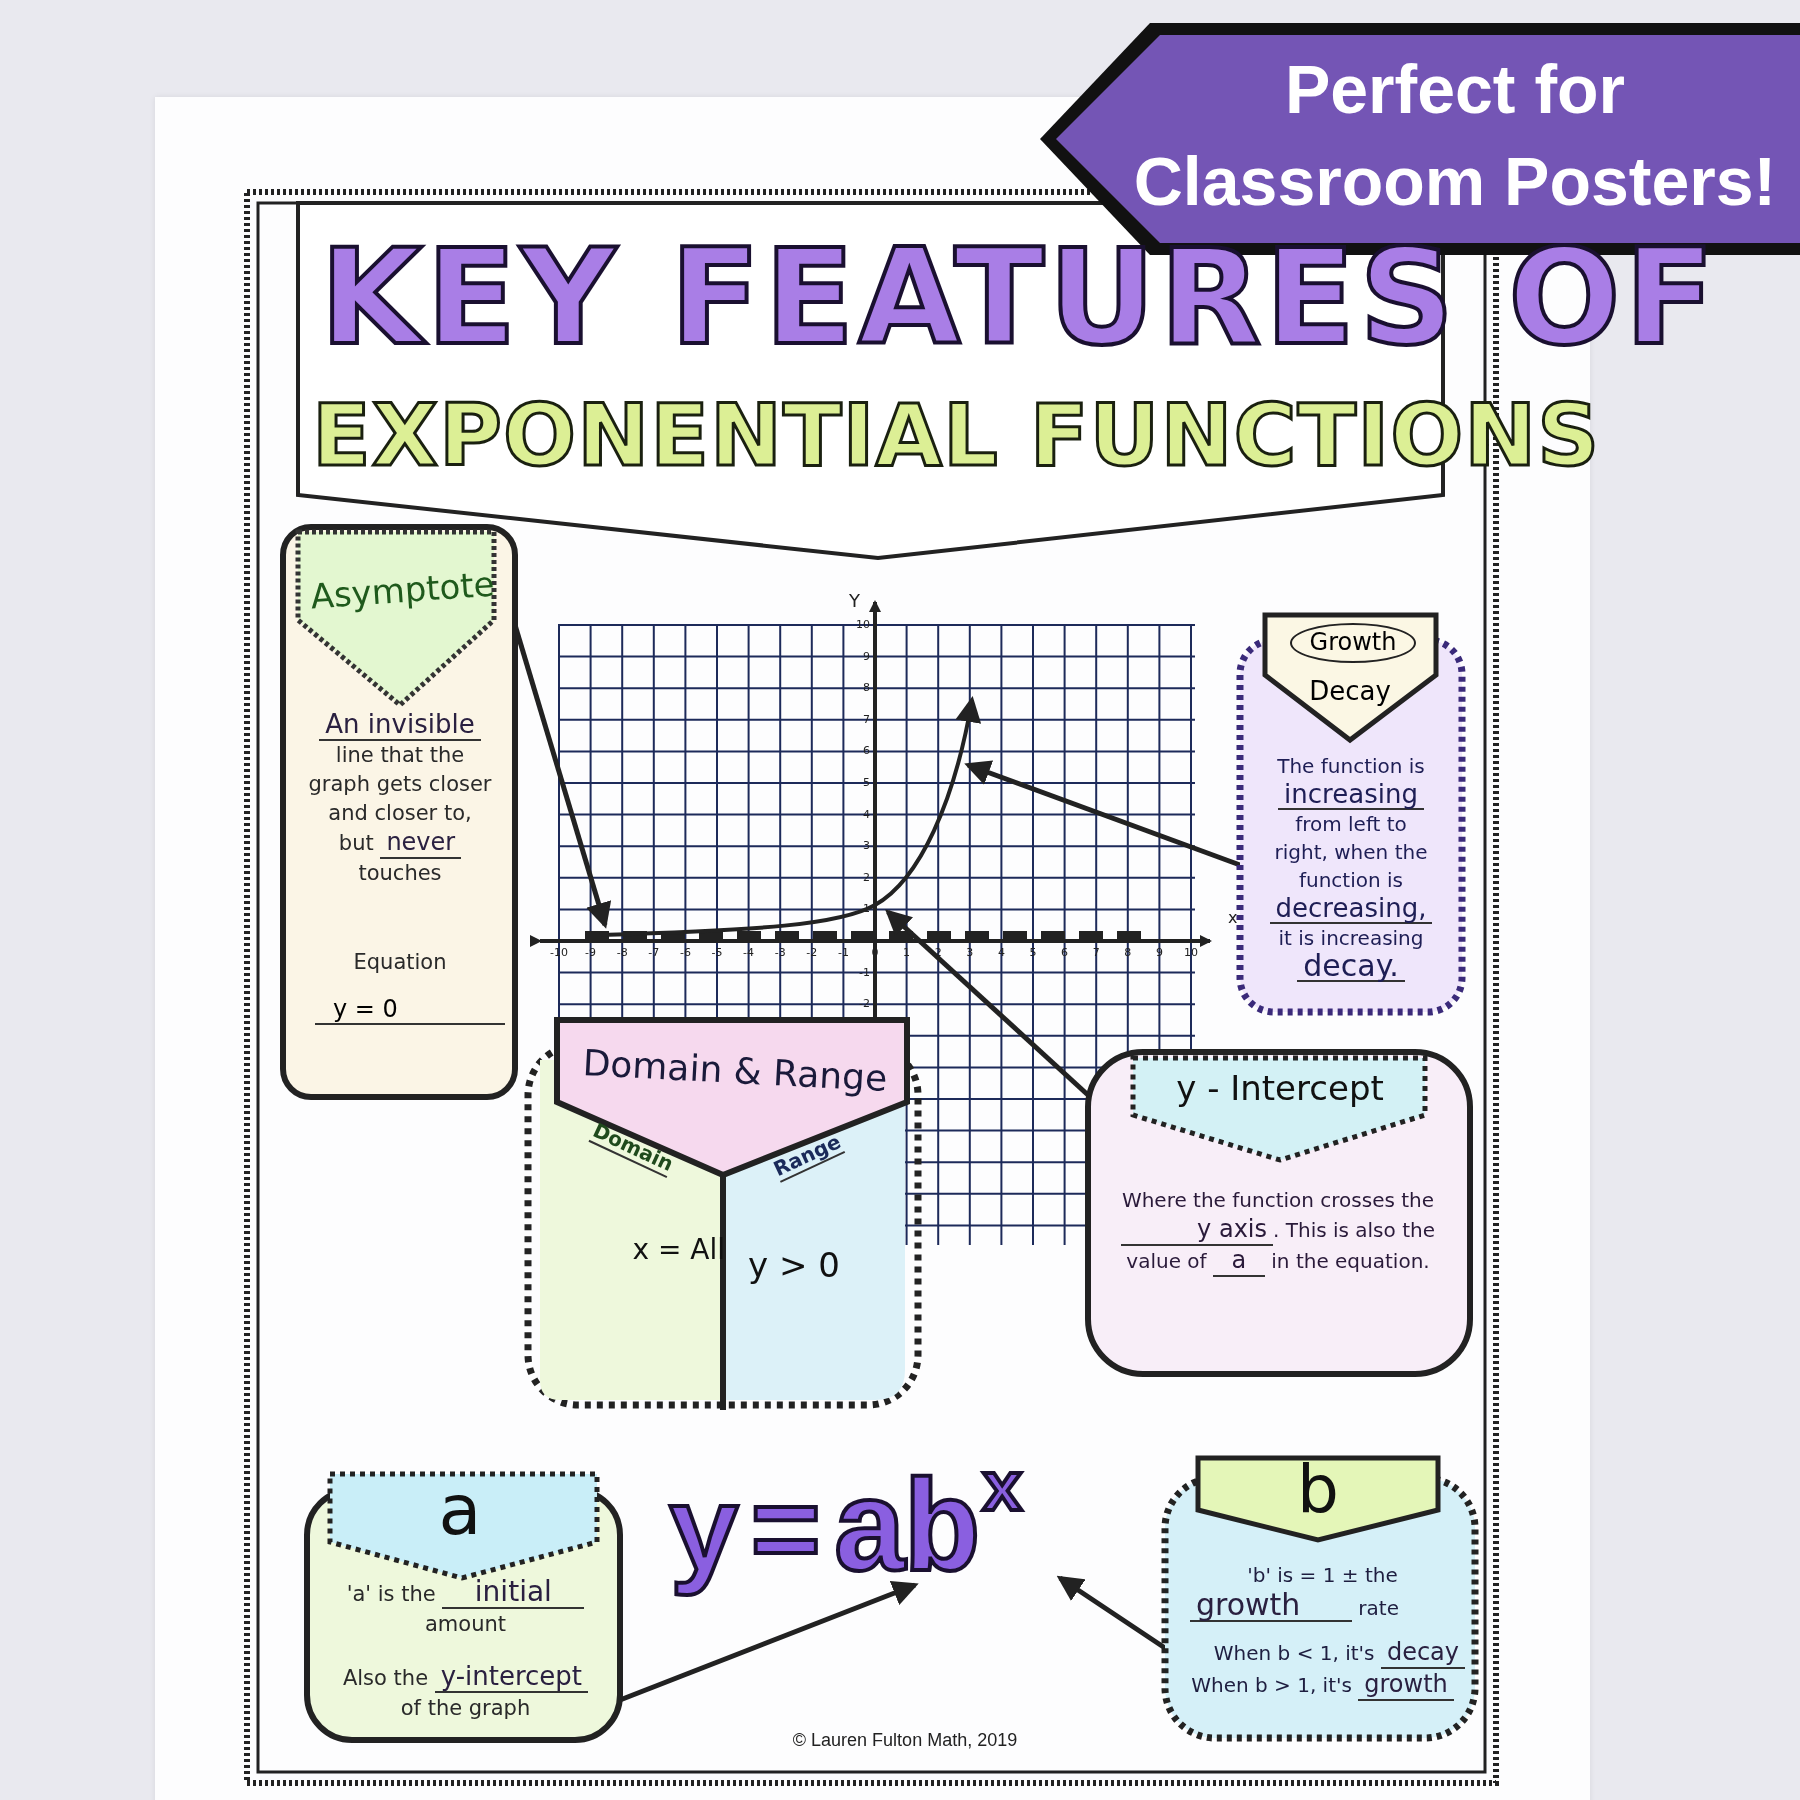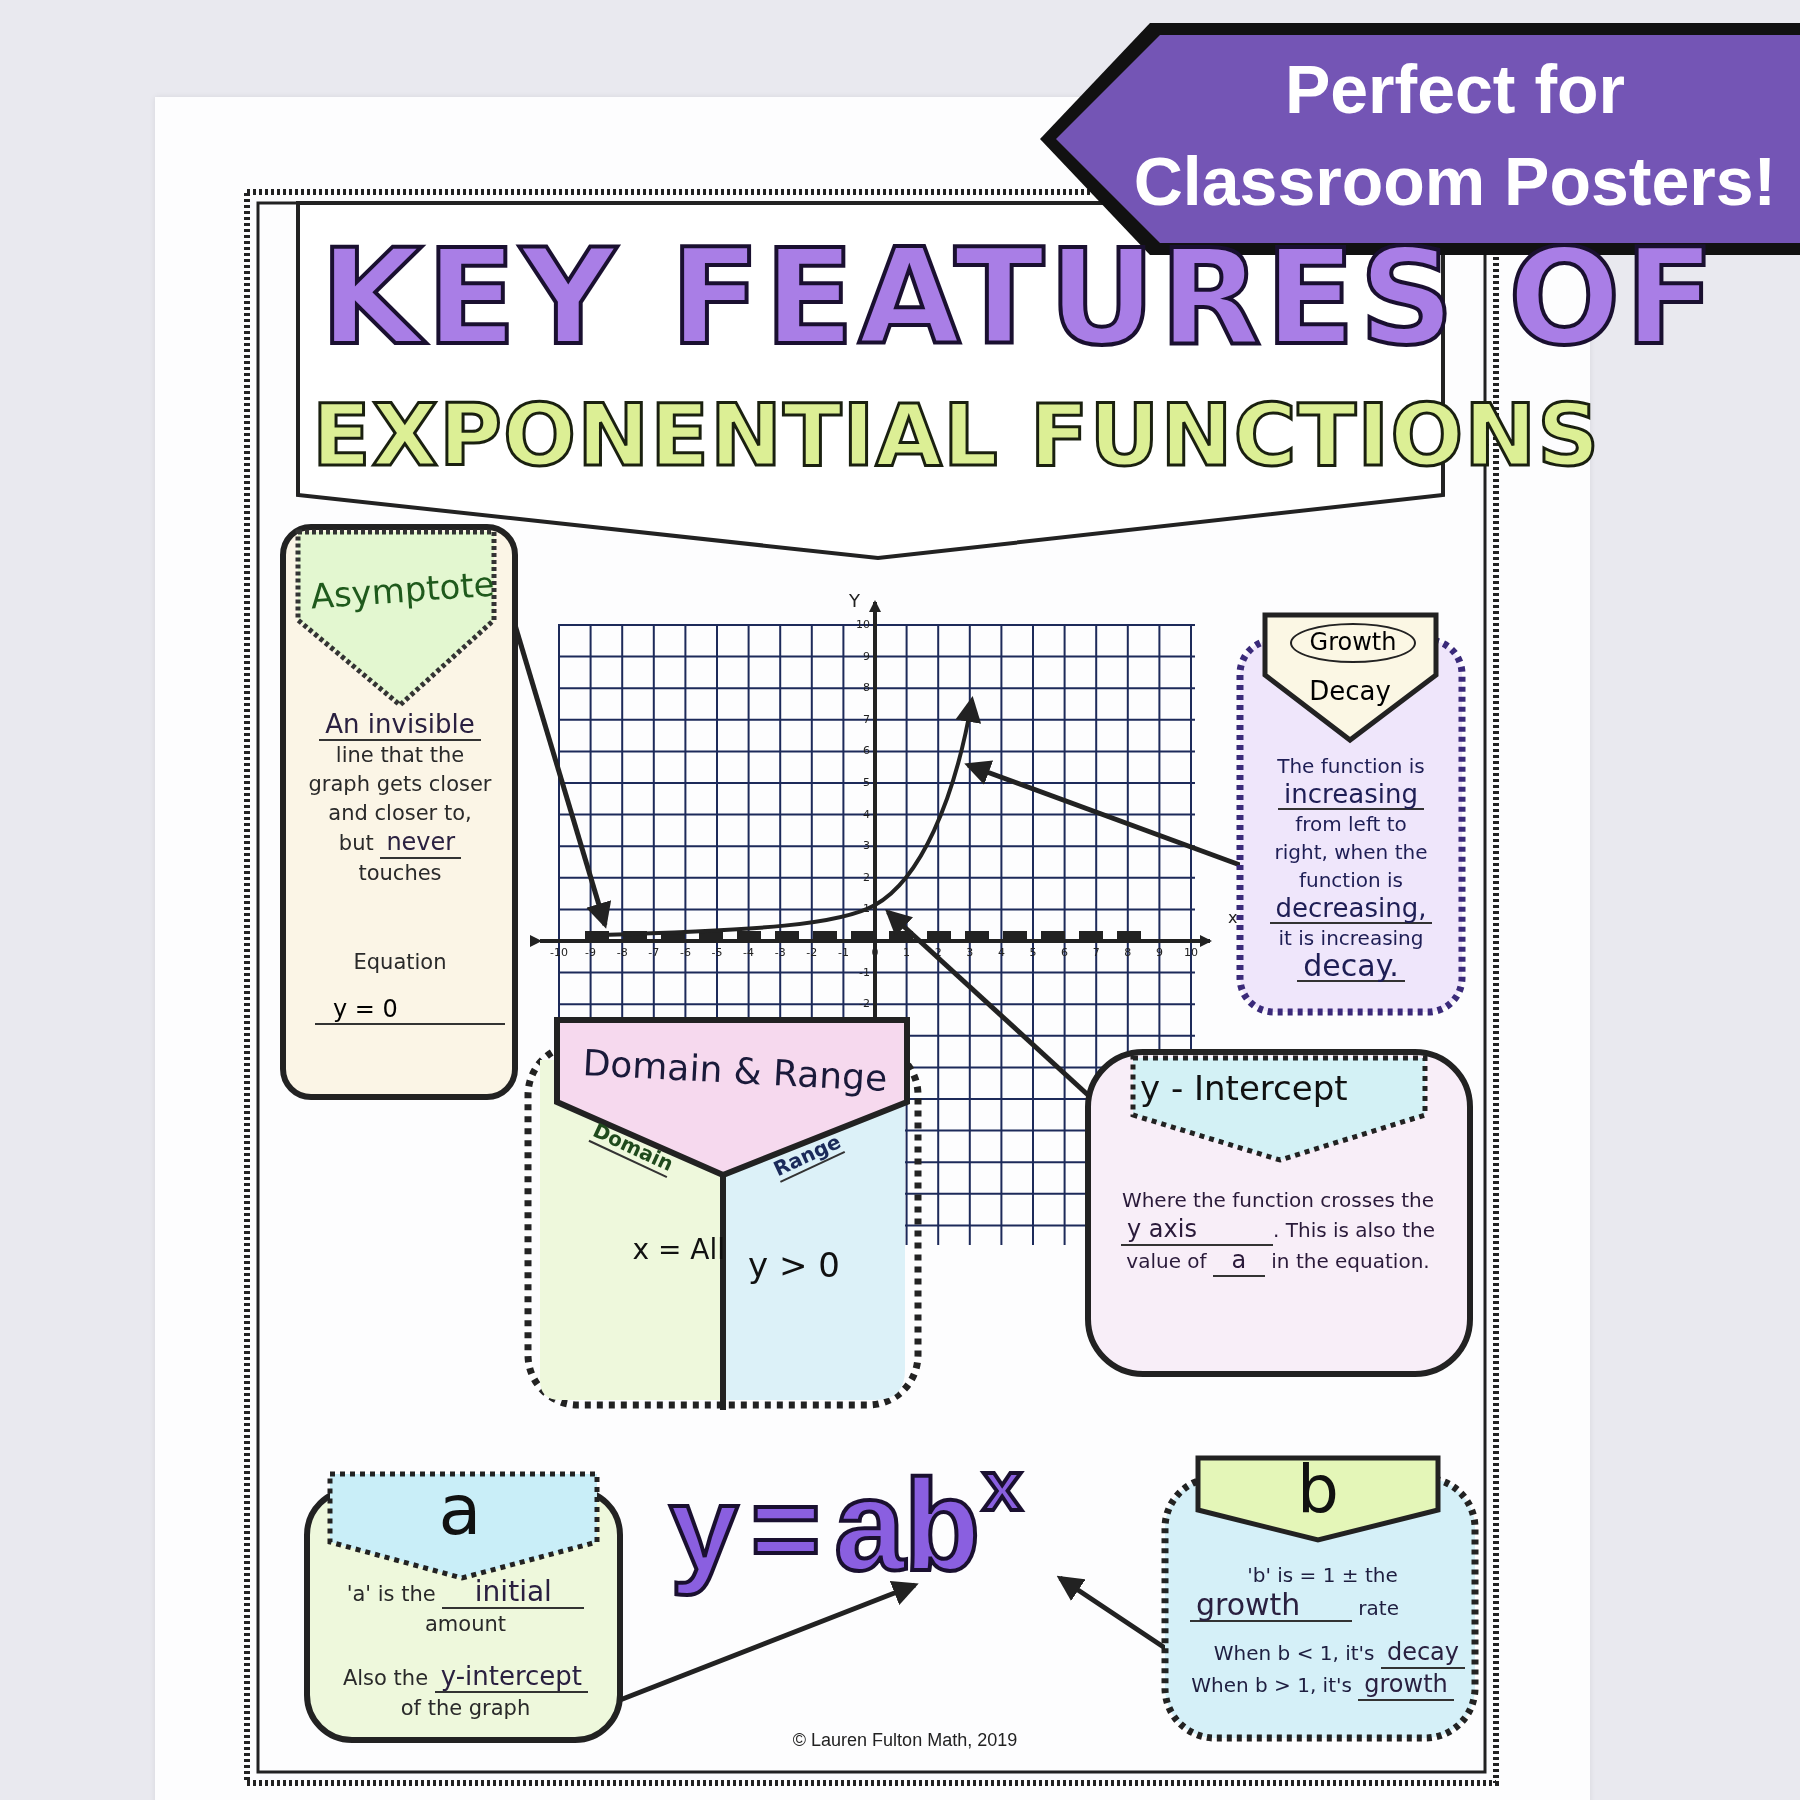--- a/index.html
+++ b/index.html
@@ -198,24 +198,24 @@
 </div>
 
 <div class="abs" style="left:570px;top:1050px;width:330px;text-align:center;font-size:36px;color:#1a1a3a;transform:rotate(3deg);">Domain &amp; Range</div>
 <div class="abs" style="left:590px;top:1135px;font-size:20px;font-weight:bold;color:#1f4a1c;transform:rotate(25deg);border-bottom:2px solid #333;">Domain</div>
 <div class="abs" style="left:772px;top:1143px;font-size:20px;font-weight:bold;color:#1a2a5a;transform:rotate(-25deg);border-bottom:2px solid #333;">Range</div>
 <div class="abs" style="left:555px;top:1228px;width:170px;font-size:28px;line-height:44px;color:#111;text-align:right;">
   <div style="padding-left:12px;">x = All</div>
 </div>
 <div class="abs" style="left:748px;top:1245px;font-size:34px;color:#111;">y &gt; 0</div>
 
-<div class="abs" style="left:1140px;top:1068px;width:280px;text-align:left;font-size:34px;color:#111;">y - Intercept</div>
+<div class="abs" style="left:1140px;top:1068px;width:280px;text-align:center;font-size:34px;color:#111;">y - Intercept</div>
 <div class="abs box-text" style="left:1108px;top:1186px;width:340px;font-size:20px;line-height:29px;color:#2a1a3a;">
   <div>Where the function crosses the</div>
-  <div><span class="u" style="font-size:24px;min-width:140px;text-align:left;">y axis</span><span>. This is also the</span></div>
+  <div><span class="u" style="font-size:24px;min-width:140px;text-align:right;">y axis</span><span>. This is also the</span></div>
   <div><span>value of</span> <span class="u" style="font-size:24px;min-width:40px;">a</span> <span>in the equation.</span></div>
 </div>
 
 <div class="abs" style="left:400px;top:1470px;width:120px;text-align:center;font-size:70px;line-height:80px;color:#111;">a</div>
 <div class="abs box-text" style="left:318px;top:1577px;width:295px;font-size:21px;line-height:30px;">
   <div><span>'a' is the</span> <span class="u fill-text" style="font-size:28px;min-width:130px;">initial</span></div>
   <div>amount</div>
   <div style="margin-top:22px;"><span>Also the</span> <span class="u fill-text" style="font-size:26px;">y-intercept</span></div>
   <div>of the graph</div>
 </div>

